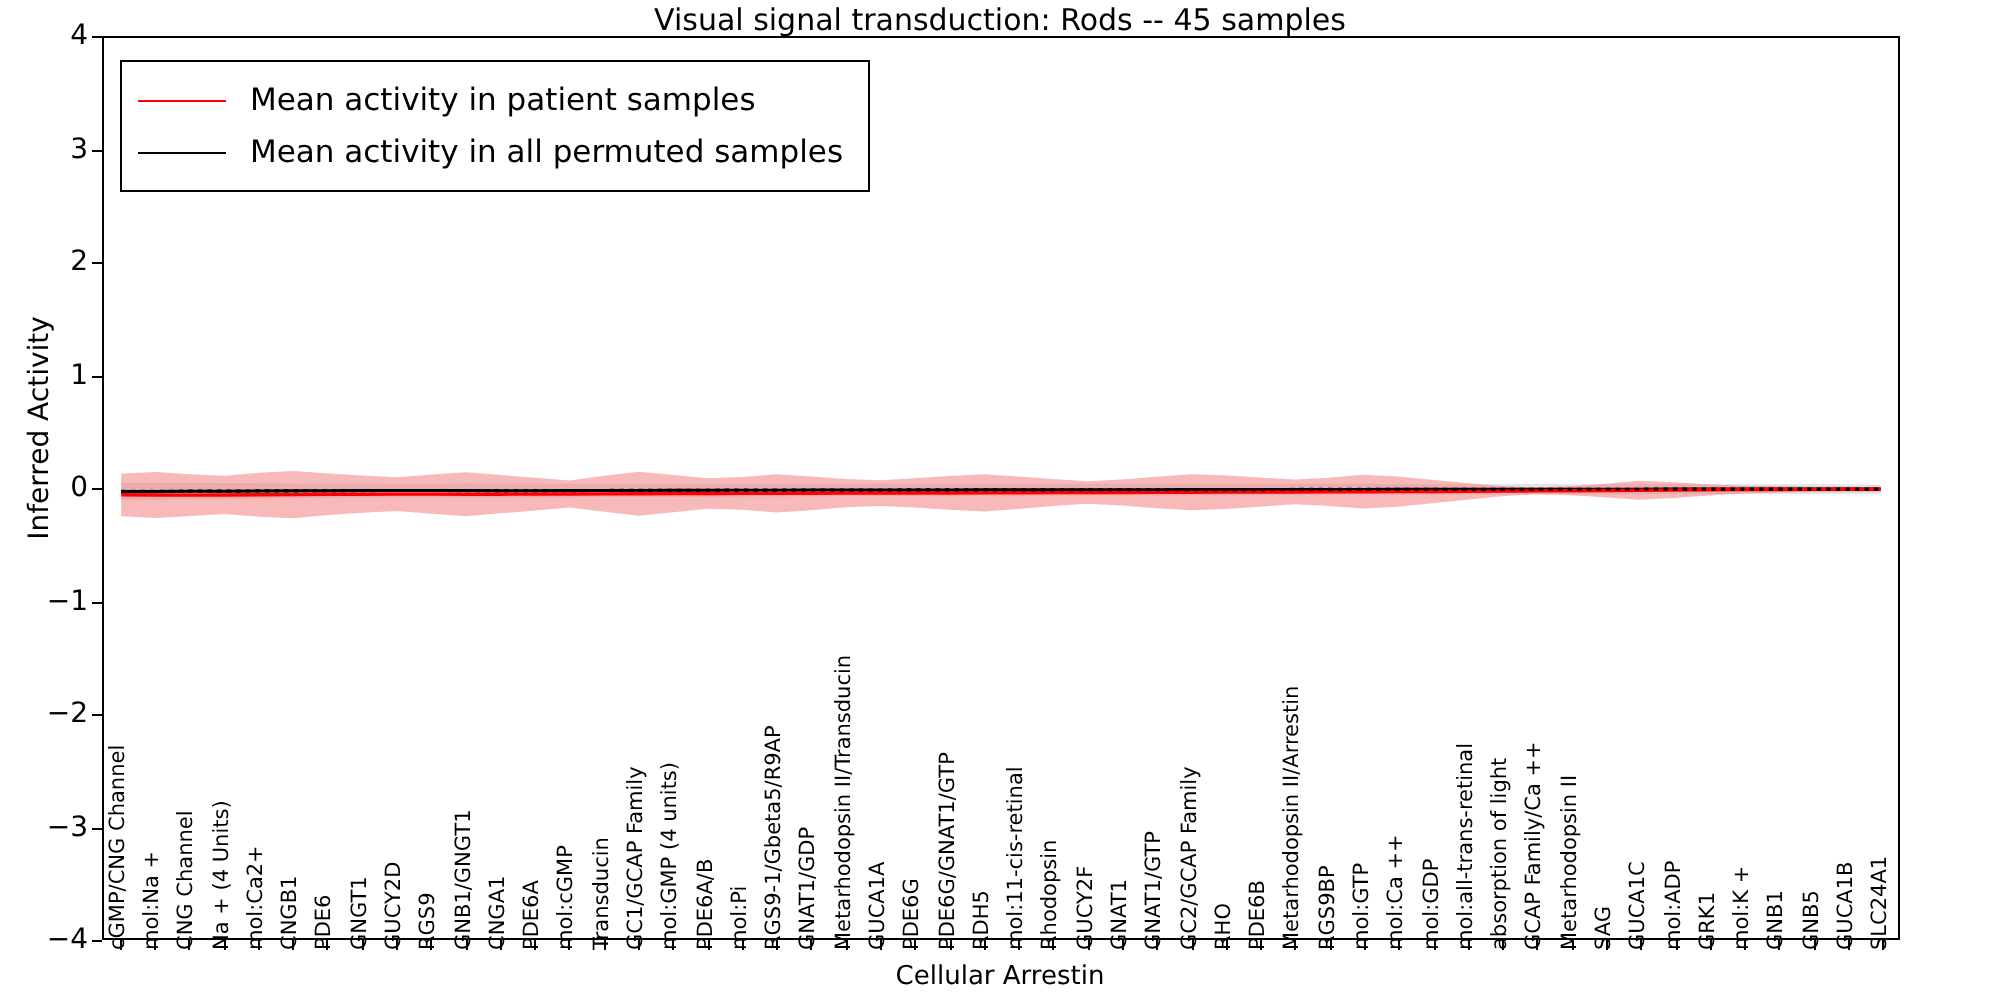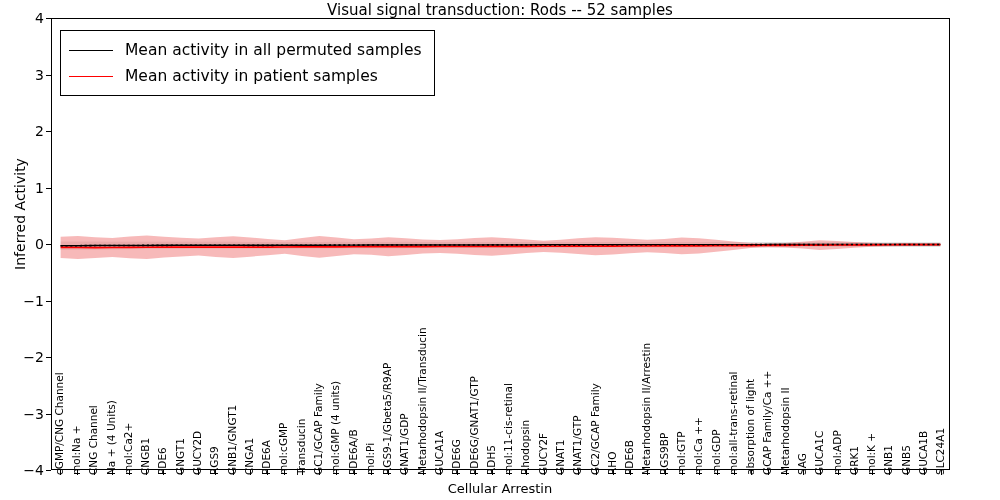--- a/index.html
+++ b/index.html
@@ -58,21 +58,21 @@
   .legend-row{display:flex;align-items:center;height:26px;}
   .legend-swatch{width:44px;height:0;border-top:1.6px solid #000;margin-right:12px;}
   .legend-swatch.red{border-top-color:#ff0000;}
   .legend-text{font-size:15.5px;color:#000;white-space:nowrap;}
 </style>
 </head>
 <body>
 
 <div id="fig">
 
-  <div id="chart-title">Visual signal transduction: Rods -- 52 samples</div>
+  <div id="chart-title">Visual signal transduction: Rods -- 45 samples</div>
 
   <div id="y-axis-label">Inferred Activity</div>
   <div id="y-ticks">
       <div class="yt" style="top: 0px;">4</div>
       <div class="ytmark" style="top: 0px;"></div>
       <div class="yt" style="top: 56.5px;">3</div>
       <div class="ytmark" style="top: 56.5px;"></div>
       <div class="yt" style="top: 113px;">2</div>
       <div class="ytmark" style="top: 113px;"></div>
       <div class="yt" style="top: 169.5px;">1</div>
@@ -206,22 +206,22 @@
       <div class="xl" style="left: 825.2px;">mol:K +</div>
       <div class="xl" style="left: 842.49px;">GNB1</div>
       <div class="xl" style="left: 859.78px;">GNB5</div>
       <div class="xl" style="left: 877.07px;">GUCA1B</div>
       <div class="xl" style="left: 894.36px;">SLC24A1</div>
     </div>
   <div id="x-axis-label">Cellular Arrestin</div>
 
   <div id="legend">
     <div class="legend-row">
+      <span class="legend-swatch red"></span>
+      <span class="legend-text">Mean activity in patient samples</span>
+    </div>
+    <div class="legend-row">
       <span class="legend-swatch"></span>
       <span class="legend-text">Mean activity in all permuted samples</span>
     </div>
-    <div class="legend-row">
-      <span class="legend-swatch red"></span>
-      <span class="legend-text">Mean activity in patient samples</span>
-    </div>
   </div>
 
 </div>
 
 </body></html>

